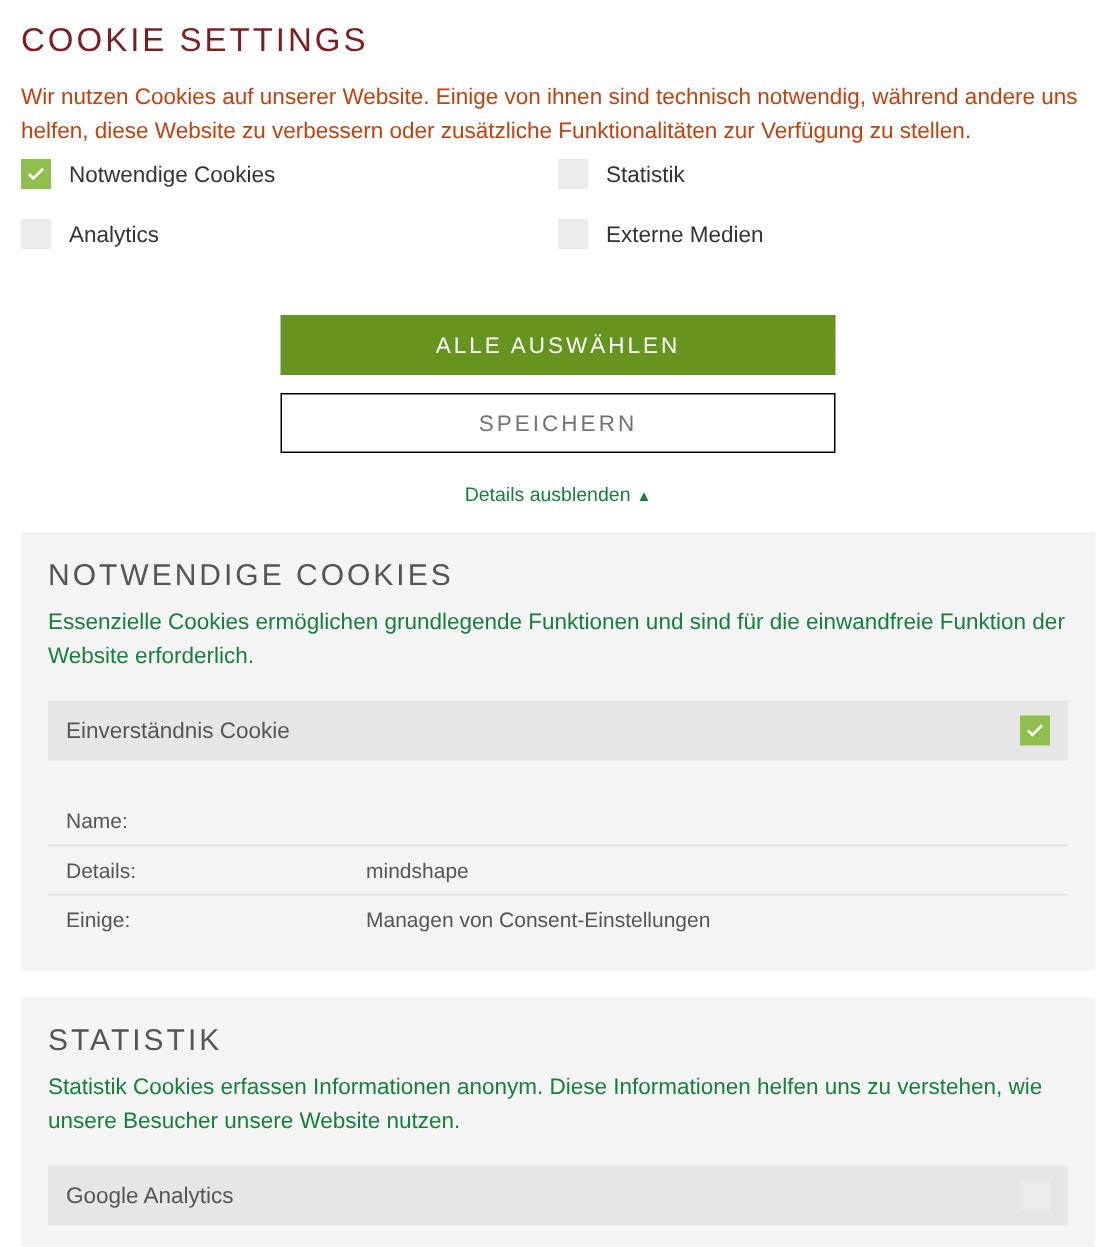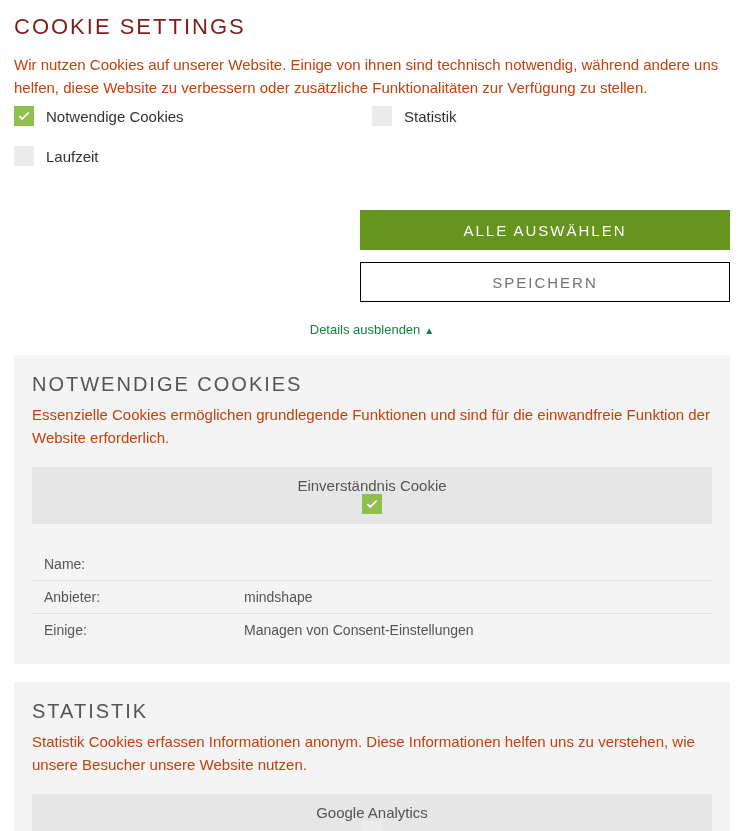--- a/index.html
+++ b/index.html
@@ -60,21 +60,21 @@
       width: 14px;
       height: 14px;
     }
     .option-label {
       font-size: 15px;
       color: #333;
     }
     .buttons {
       display: flex;
       flex-direction: column;
-      align-items: flex-end;
+      align-items: center;
       gap: 12px;
       margin-bottom: 20px;
     }
     .btn {
       width: 370px;
       height: 40px;
       border: none;
       font-size: 15px;
       letter-spacing: 2px;
       cursor: pointer;
@@ -110,32 +110,31 @@
     .section h2 {
       font-size: 20px;
       font-weight: 400;
       letter-spacing: 2px;
       color: #555;
       margin-bottom: 8px;
     }
     .section p.desc {
       font-size: 15px;
       line-height: 1.5;
-      color: #c2410c;
+      color: #15803d;
       margin-bottom: 18px;
     }
     .cookie-header {
       background: #e6e6e6;
       padding: 10px 12px;
       display: flex;
       align-items: center;
       justify-content: space-between;
       font-size: 15px;
       color: #555;
-      flex-direction: column;
     }
     .checkbox-small {
       width: 20px;
       height: 20px;
       background: #ebebeb;
       display: flex;
       align-items: center;
       justify-content: center;
     }
     .checkbox-small.checked {
@@ -191,21 +190,25 @@
           </svg>
       </div>
       <span class="option-label">Notwendige Cookies</span>
     </div>
     <div class="option">
       <div class="checkbox"></div>
       <span class="option-label">Statistik</span>
     </div>
     <div class="option">
       <div class="checkbox"></div>
-      <span class="option-label">Laufzeit</span>
+      <span class="option-label">Analytics</span>
+    </div>
+    <div class="option">
+      <div class="checkbox"></div>
+      <span class="option-label">Externe Medien</span>
     </div>
   </div>
 
   <div class="buttons">
     <button class="btn btn-primary">ALLE AUSWÄHLEN</button>
     <button class="btn btn-secondary">SPEICHERN</button>
   </div>
 
   <div class="toggle-details">
     <span>Details ausblenden</span><span class="arrow">▲</span>
@@ -221,21 +224,21 @@
         <svg viewBox="0 0 24 24">
             <path fill="none" stroke="#fff" stroke-width="3" d="M4 12l5 5L20 6"></path>
           </svg>
       </div>
     </div>
     <div class="cookie-table">
       <div class="cookie-row">
         <div class="cookie-key">Name:</div>
       </div>
       <div class="cookie-row">
-        <div class="cookie-key">Anbieter:</div>
+        <div class="cookie-key">Details:</div>
         <div class="cookie-val">mindshape</div>
       </div>
       <div class="cookie-row">
         <div class="cookie-key">Einige:</div>
         <div class="cookie-val">Managen von Consent-Einstellungen</div>
       </div>
     </div>
   </div>
 
   <div class="section">

